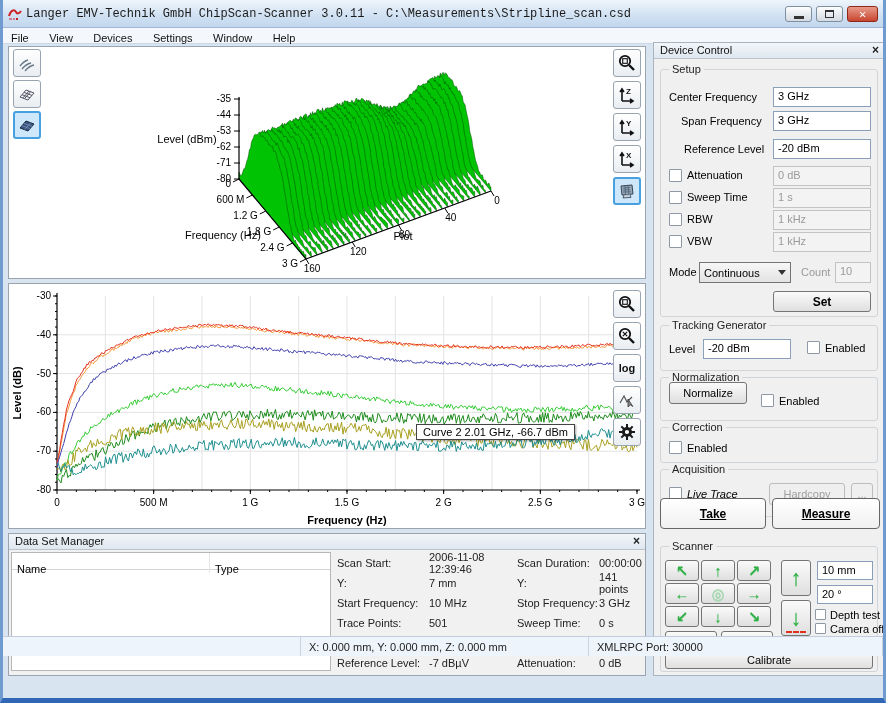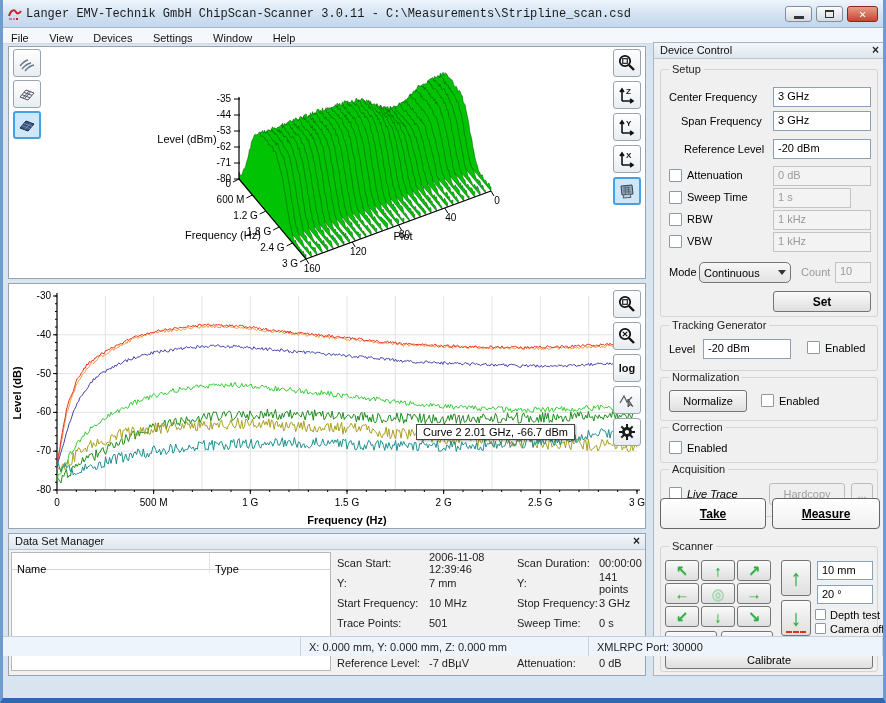--- a/index.html
+++ b/index.html
@@ -57,21 +57,21 @@
   .lbl{position:absolute;color:#000;white-space:nowrap;}
   .lbl.dis{color:#9a9a9a;}
   .inp{position:absolute;height:20px;background:#fff;border:1px solid #8aa0b8;font-size:11px;padding:2px 4px;color:#000;}
   .inp.dis{background:#f3f3f3;border-color:#c3c3c3;color:#9a9a9a;}
   .cb{position:absolute;width:13px;height:13px;background:#fff;border:1px solid #8e99a5;border-radius:1px;}
   .btn{position:absolute;border:1px solid #757575;border-radius:3px;background:linear-gradient(#fafafa,#dfdfdf);
     display:flex;align-items:center;justify-content:center;font-size:11px;color:#000;}
   .btn.bold{font-weight:bold;font-size:12px;}
   .btn.dis{color:#9f9f9f;border-color:#bcbcbc;background:#efefef;}
   .btn.big{background:linear-gradient(#ffffff,#f0f0f0);border:1px solid #666;border-radius:4px;text-decoration:underline;}
-  .combo{position:absolute;height:21px;border:1px solid #757575;border-radius:5px;
+  .combo{position:absolute;height:21px;border:1px solid #757575;border-radius:0;
     background:linear-gradient(#f7f7f7,#e3e3e3);display:flex;align-items:center;padding:0 4px;font-size:11px;}
   .combo .arr{margin-left:auto;width:0;height:0;border-left:4px solid transparent;border-right:4px solid transparent;border-top:5px solid #333;}
   .garr{color:#2fae44;font-weight:bold;font-size:15px;text-shadow:0 1px 0 #9fd8ab;line-height:1;}
   .garr.dim{color:#9fd3a9;}
   .zline{position:absolute;left:4px;right:4px;bottom:2px;border-bottom:2px dashed #e03020;}
 </style>
 </head>
 <body>
 
 <div class="window">
@@ -459,21 +459,21 @@
       <span class="lbl" style="left:20px;top:45px;">Span Frequency</span>
       <div class="inp" style="left:112px;top:41px;width:98px;">3 GHz</div>
       <span class="lbl" style="left:23px;top:73px;">Reference Level</span>
       <div class="inp" style="left:112px;top:69px;width:98px;">-20 dBm</div>
 
       <span class="cb" style="left:8px;top:99px;"></span>
       <span class="lbl" style="left:26px;top:99px;">Attenuation</span>
       <div class="inp dis" style="left:112px;top:96px;width:98px;">0 dB</div>
       <span class="cb" style="left:8px;top:121px;"></span>
       <span class="lbl" style="left:26px;top:121px;">Sweep Time</span>
-      <div class="inp dis" style="left:112px;top:118px;width:78px;">1 s</div>
+      <div class="inp dis" style="left:112px;top:118px;width:98px;">1 s</div>
       <span class="cb" style="left:8px;top:143px;"></span>
       <span class="lbl" style="left:26px;top:143px;">RBW</span>
       <div class="inp dis" style="left:112px;top:140px;width:98px;">1 kHz</div>
       <span class="cb" style="left:8px;top:165px;"></span>
       <span class="lbl" style="left:26px;top:165px;">VBW</span>
       <div class="inp dis" style="left:112px;top:162px;width:98px;">1 kHz</div>
 
       <span class="lbl" style="left:8px;top:196px;">Mode</span>
       <div class="combo" style="left:38px;top:192px;width:92px;">
         <span>Continuous</span>
@@ -487,21 +487,21 @@
     <div class="grp" style="left:6px;top:282px;width:218px;height:46px;">
       <span class="lg">Tracking Generator</span>
       <span class="lbl" style="left:8px;top:17px;">Level</span>
       <div class="inp" style="left:42px;top:13px;width:88px;">-20 dBm</div>
       <span class="cb" style="left:146px;top:15px;"></span>
       <span class="lbl" style="left:164px;top:16px;">Enabled</span>
     </div>
 
     <div class="grp" style="left:6px;top:334px;width:218px;height:44px;">
       <span class="lg">Normalization</span>
-      <div class="btn" style="left:8px;top:12px;width:78px;height:22px;">Normalize</div>
+      <div class="btn" style="left:8px;top:4px;width:78px;height:22px;">Normalize</div>
       <span class="cb" style="left:100px;top:16px;"></span>
       <span class="lbl" style="left:118px;top:17px;">Enabled</span>
     </div>
 
     <div class="grp" style="left:6px;top:384px;width:218px;height:36px;">
       <span class="lg">Correction</span>
       <span class="cb" style="left:8px;top:13px;"></span>
       <span class="lbl" style="left:26px;top:14px;">Enabled</span>
     </div>
 

